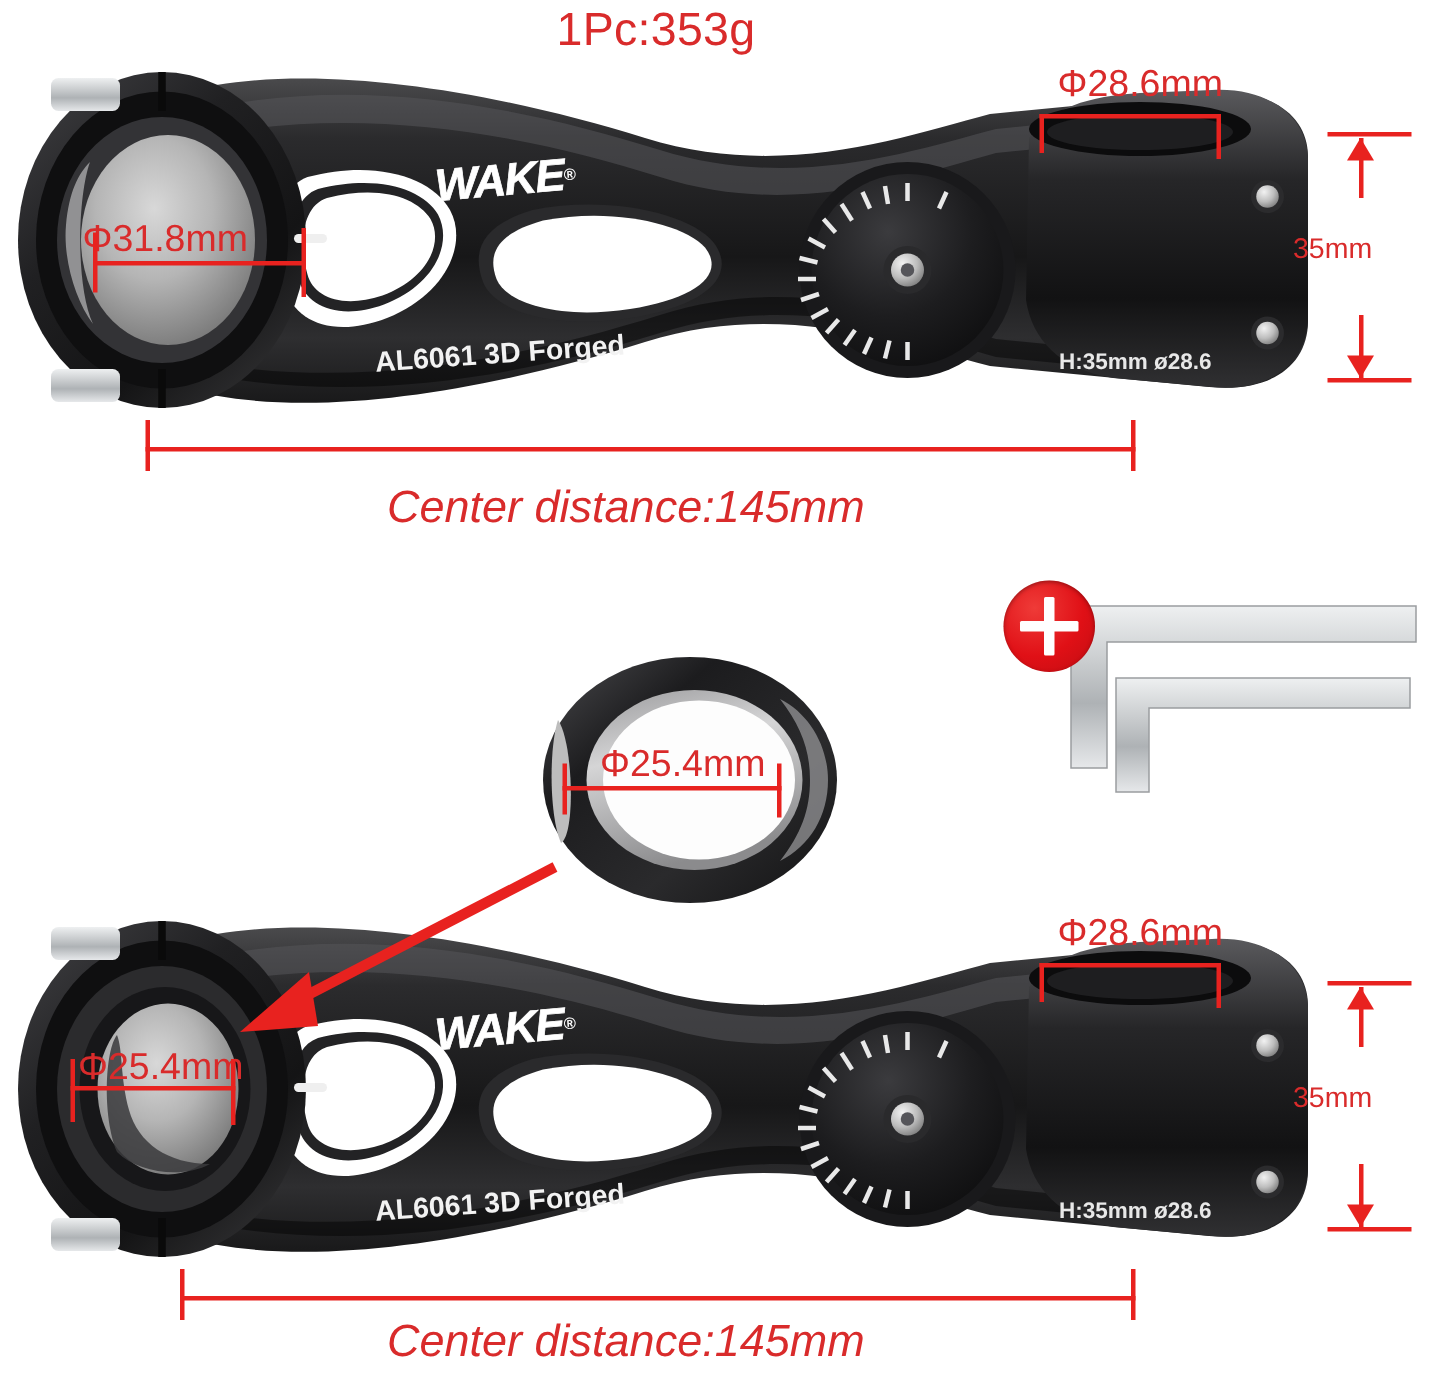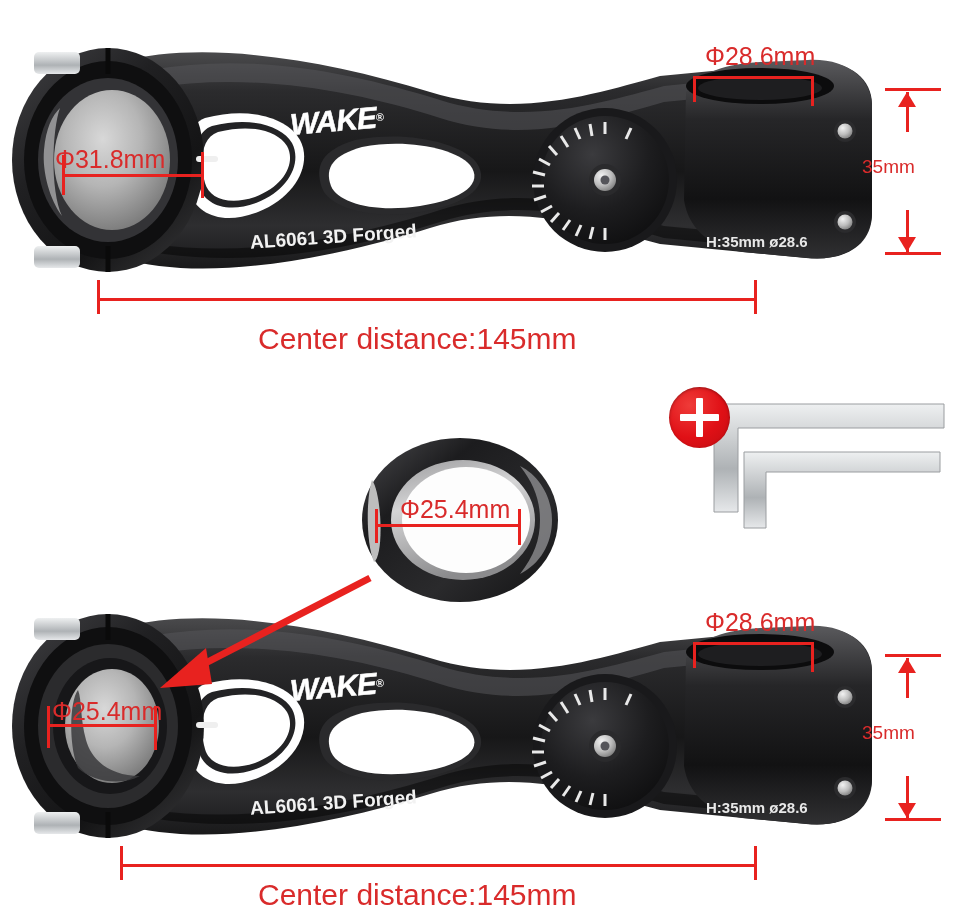--- a/index.html
+++ b/index.html
@@ -20,21 +20,21 @@
   .arrow-down{position:absolute;width:0;height:0;
     border-left:9px solid transparent;border-right:9px solid transparent;
     border-top:15px solid #e8221f;}
 
   
   .svgwrap{position:absolute;left:0;top:0;width:954px;height:915px;
            pointer-events:none;}
 
   .weight-label{font-size:31px;letter-spacing:.2px;}
   .dim-label{font-size:25px;}
-  .center-label{font-size:30px;}
+  .center-label{font-size:30px;font-style:italic;}
   .side-label{font-size:19px;}
 
   
   .plus-badge{position:absolute;border-radius:50%;
     background:radial-gradient(circle at 34% 30%, #f4插, #d41217 70%);
     background:radial-gradient(circle at 34% 30%, #ef3b38 0%, #e01016 55%, #c00d12 100%);
     box-shadow:0 1px 3px rgba(0,0,0,.35) inset;}
   .plus-badge:before,.plus-badge:after{content:"";position:absolute;background:#fff;}
   .plus-badge:before{left:50%;top:18%;width:7px;height:64%;margin-left:-3.5px;border-radius:1px;}
   .plus-badge:after{top:50%;left:18%;height:7px;width:64%;margin-top:-3.5px;border-radius:1px;}
@@ -296,20 +296,21 @@
 
   <div class="abs" style="left:290px;top:670px;transform:rotate(-5deg);">
     <span style="font:italic 900 30px 'Liberation Sans',sans-serif;color:#fff;
                  letter-spacing:-1px;-webkit-text-stroke:0.5px #fff;">WAKE</span><span style="font:700 11px 'Liberation Sans',sans-serif;color:#fff;vertical-align:super;">®</span>
   </div>
 
   <div class="abs" style="left:250px;top:792px;transform:rotate(-4deg);font:700 19px 'Liberation Sans',sans-serif;color:#f2f2f2;">AL6061 3D Forged</div>
 
   <div class="abs" style="left:706px;top:799px;font:700 15px 'Liberation Sans',sans-serif;color:#e8e8e8;">H:35mm ø28.6</div>
 
+  <div class="rtext weight-label" style="left:371px;top:2px;">1Pc:353g</div>
 
   <div>
     <div class="rtext dim-label" style="left:55px;top:145px;">Φ31.8mm</div>
     <div class="hline" style="left:62px;top:174px;width:142px;"></div>
     <div class="vline" style="left:62px;top:155px;height:40px;"></div>
     <div class="vline" style="left:201px;top:152px;height:46px;"></div>
   </div>
 
   <div>
     <div class="rtext dim-label" style="left:705px;top:42px;">Φ28.6mm</div>

